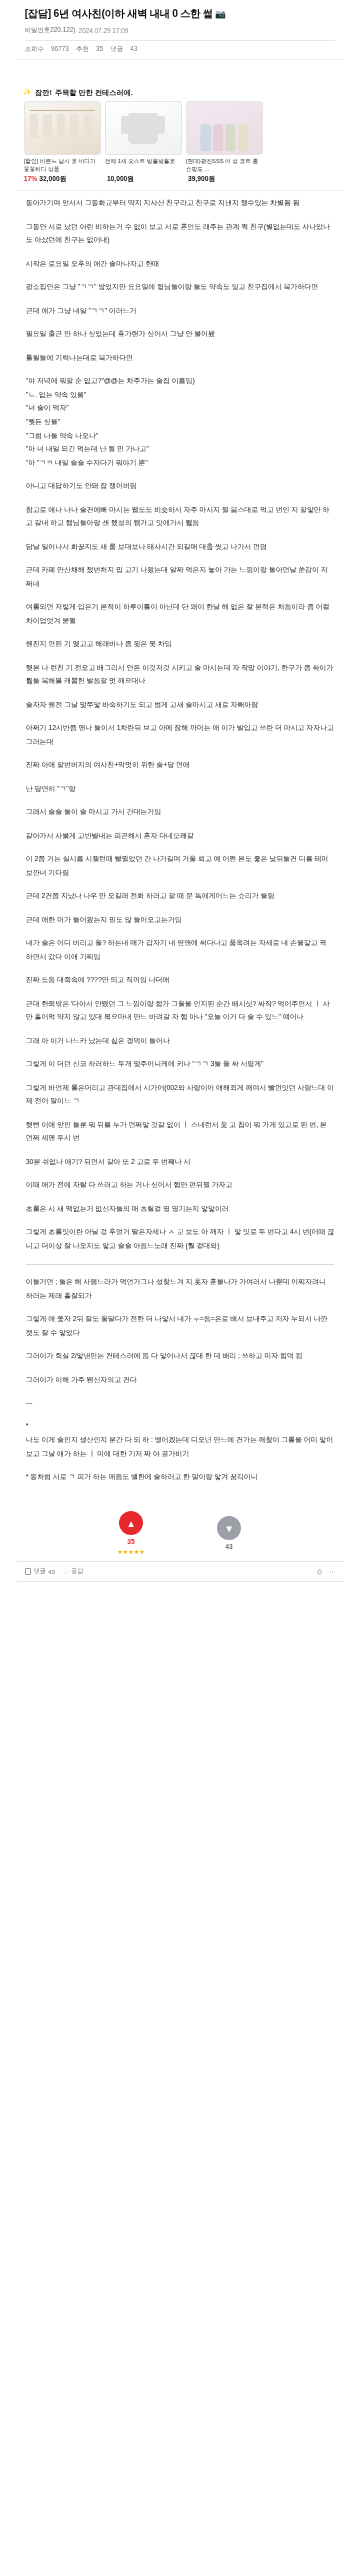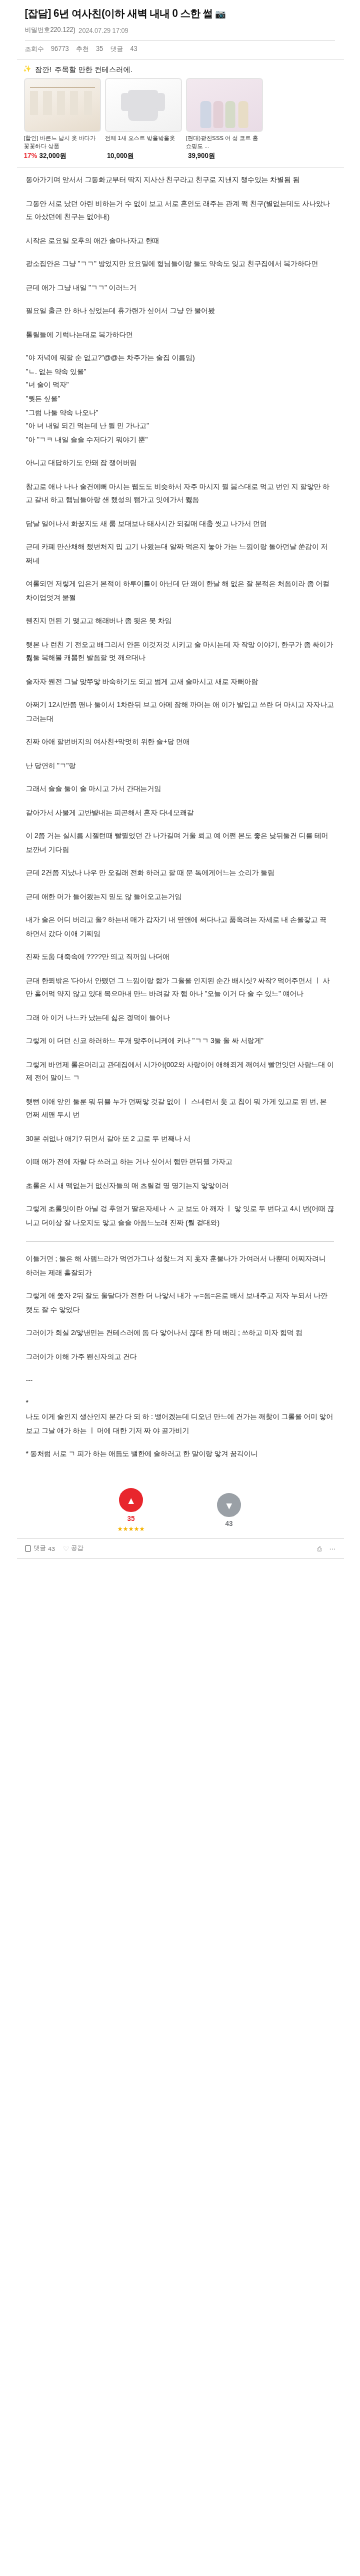--- a/index.html
+++ b/index.html
@@ -60,22 +60,23 @@
     background: #ffffff;
     border-top: 0.5px solid #ececec;
     border-bottom: 0.5px solid #ececec;
   }
   .ad-head {
     display: flex;
     align-items: flex-start;
     gap: 3.1px;
     padding: 4.6px 7.2px 3.1px 7.2px;
     font-size: 7.2px;
-    font-weight: normal;
+    font-weight: bold;
     color: #1b1b1b;
+    margin-top: 23px;
   }
   .ad-head .sparkle { color: #f2b705; font-size: 6.7px; }
   .ad-head .hl { color: #1b1b1b; }
   .ad-items {
     display: flex;
     gap: 4.1px;
     padding: 0 7.2px 6.2px 7.2px;
   }
   .ad-item {
     width: 77px;

